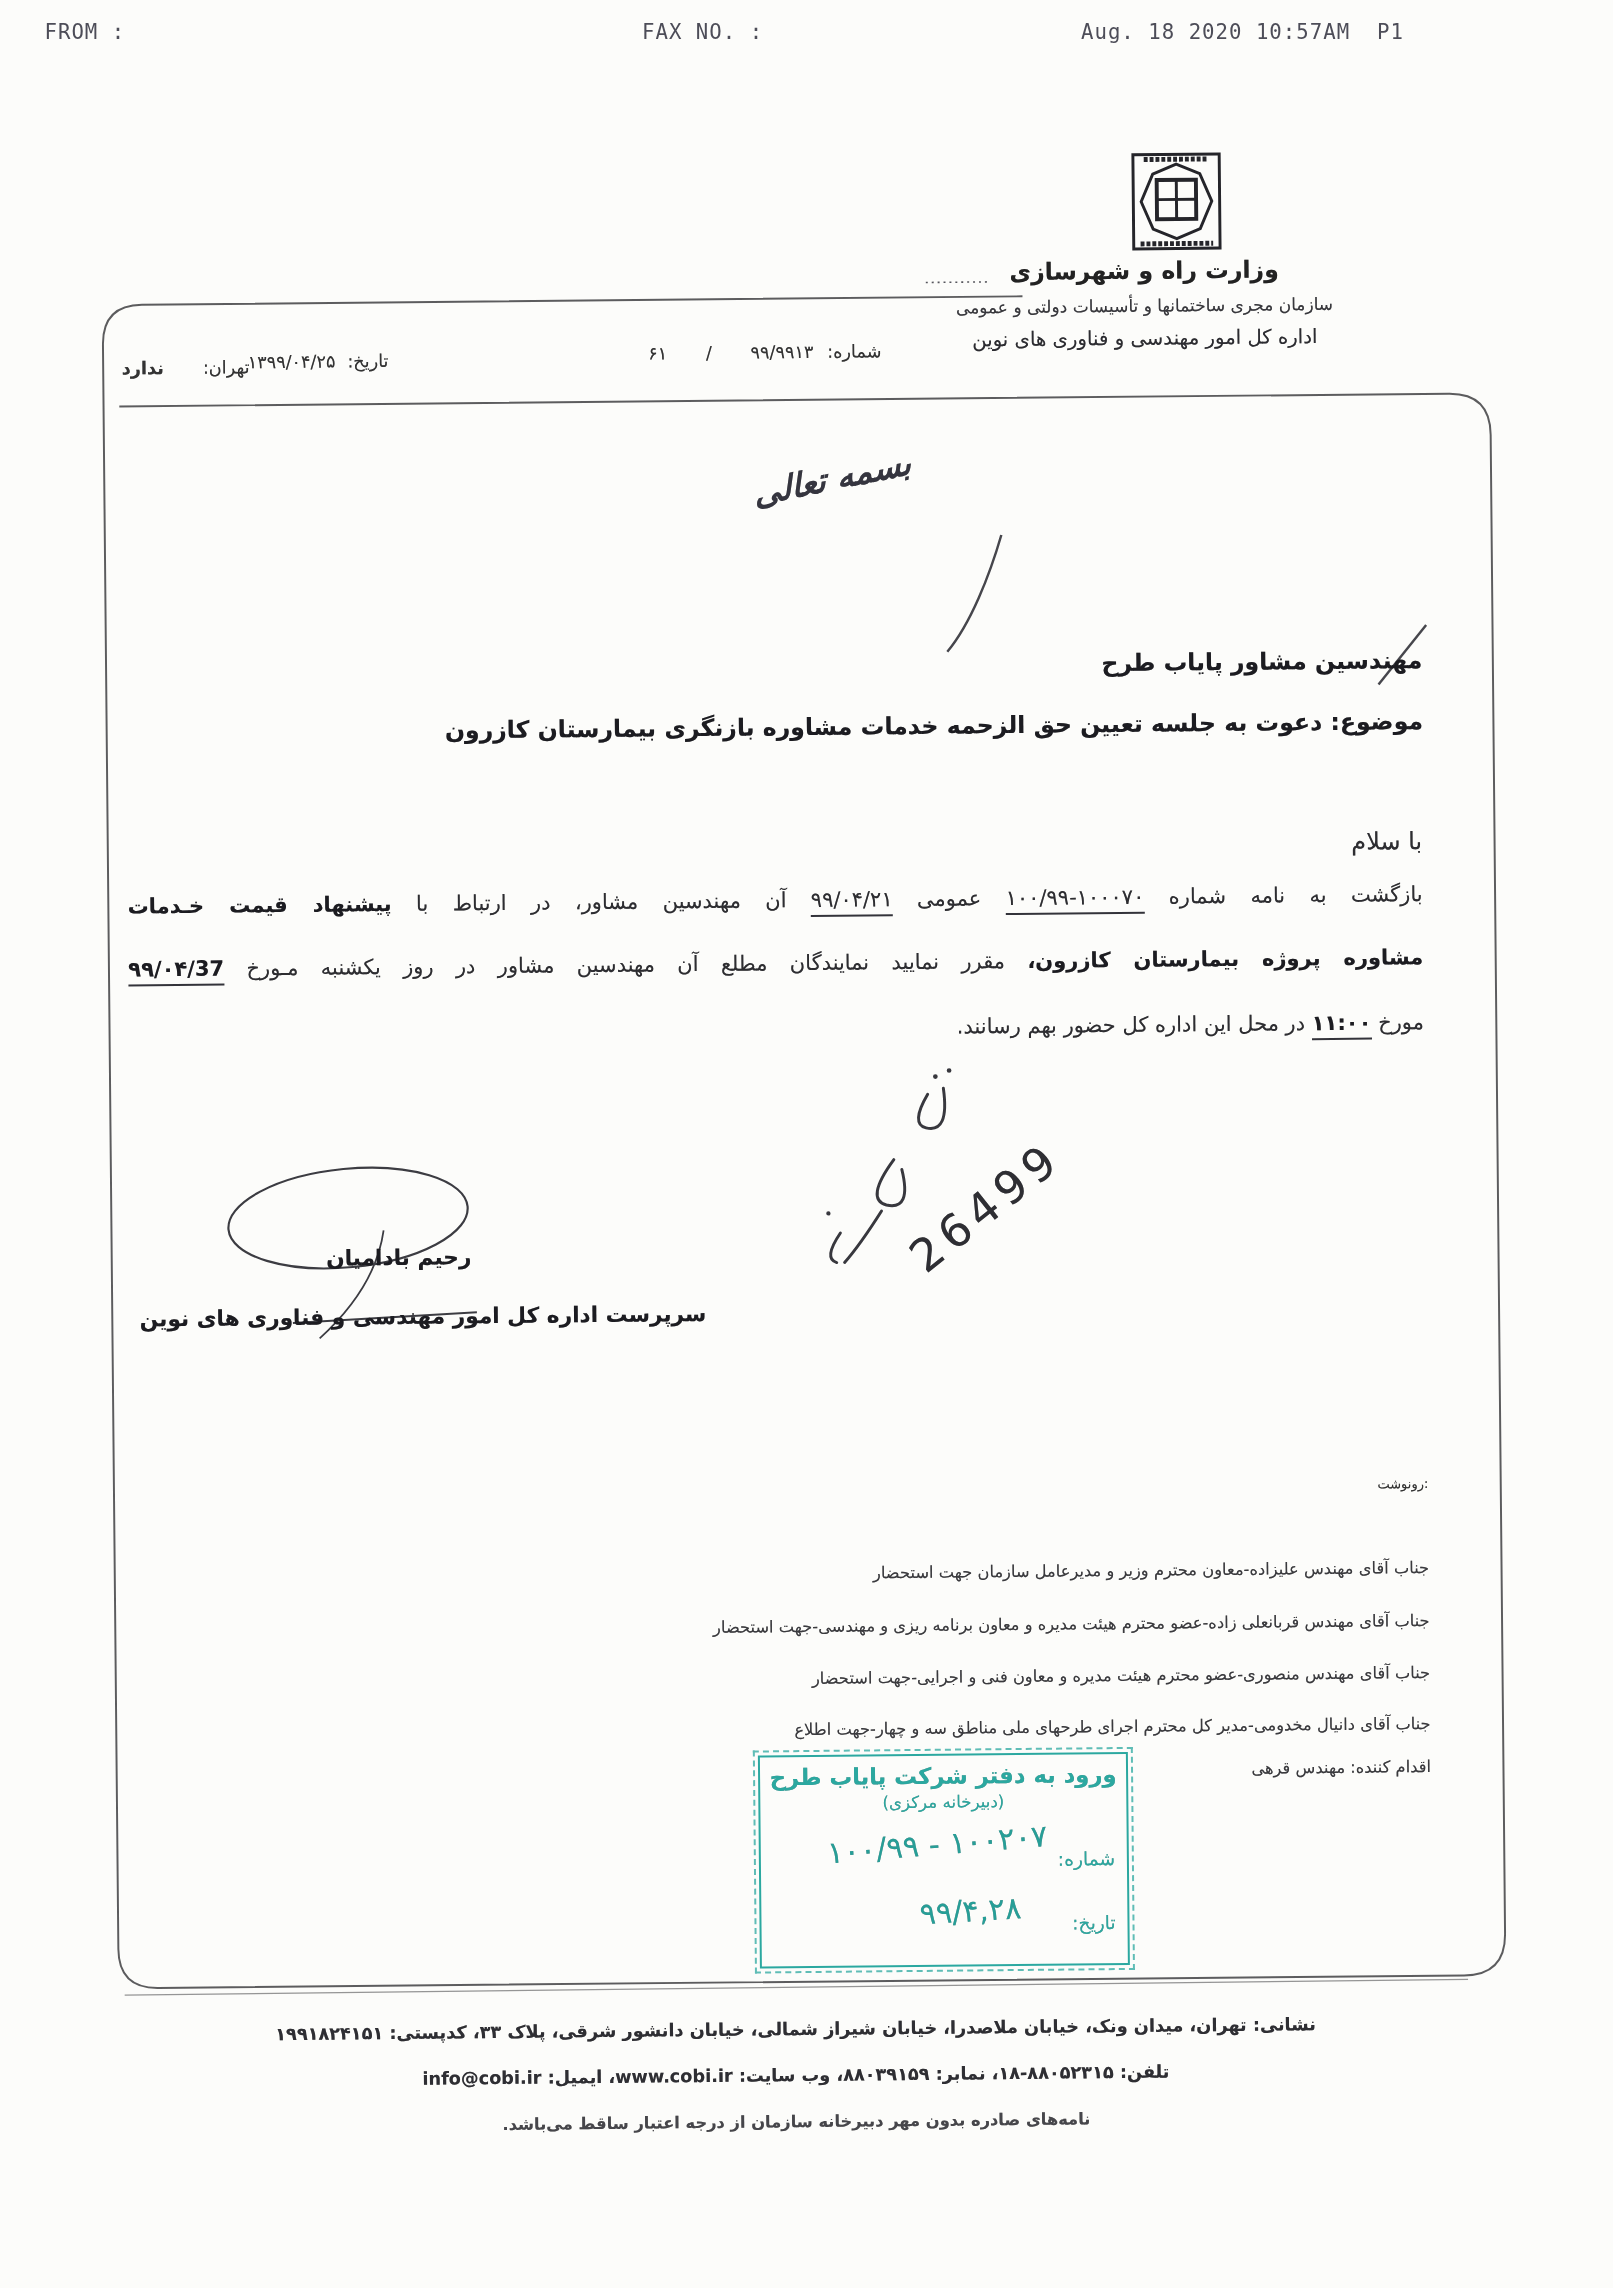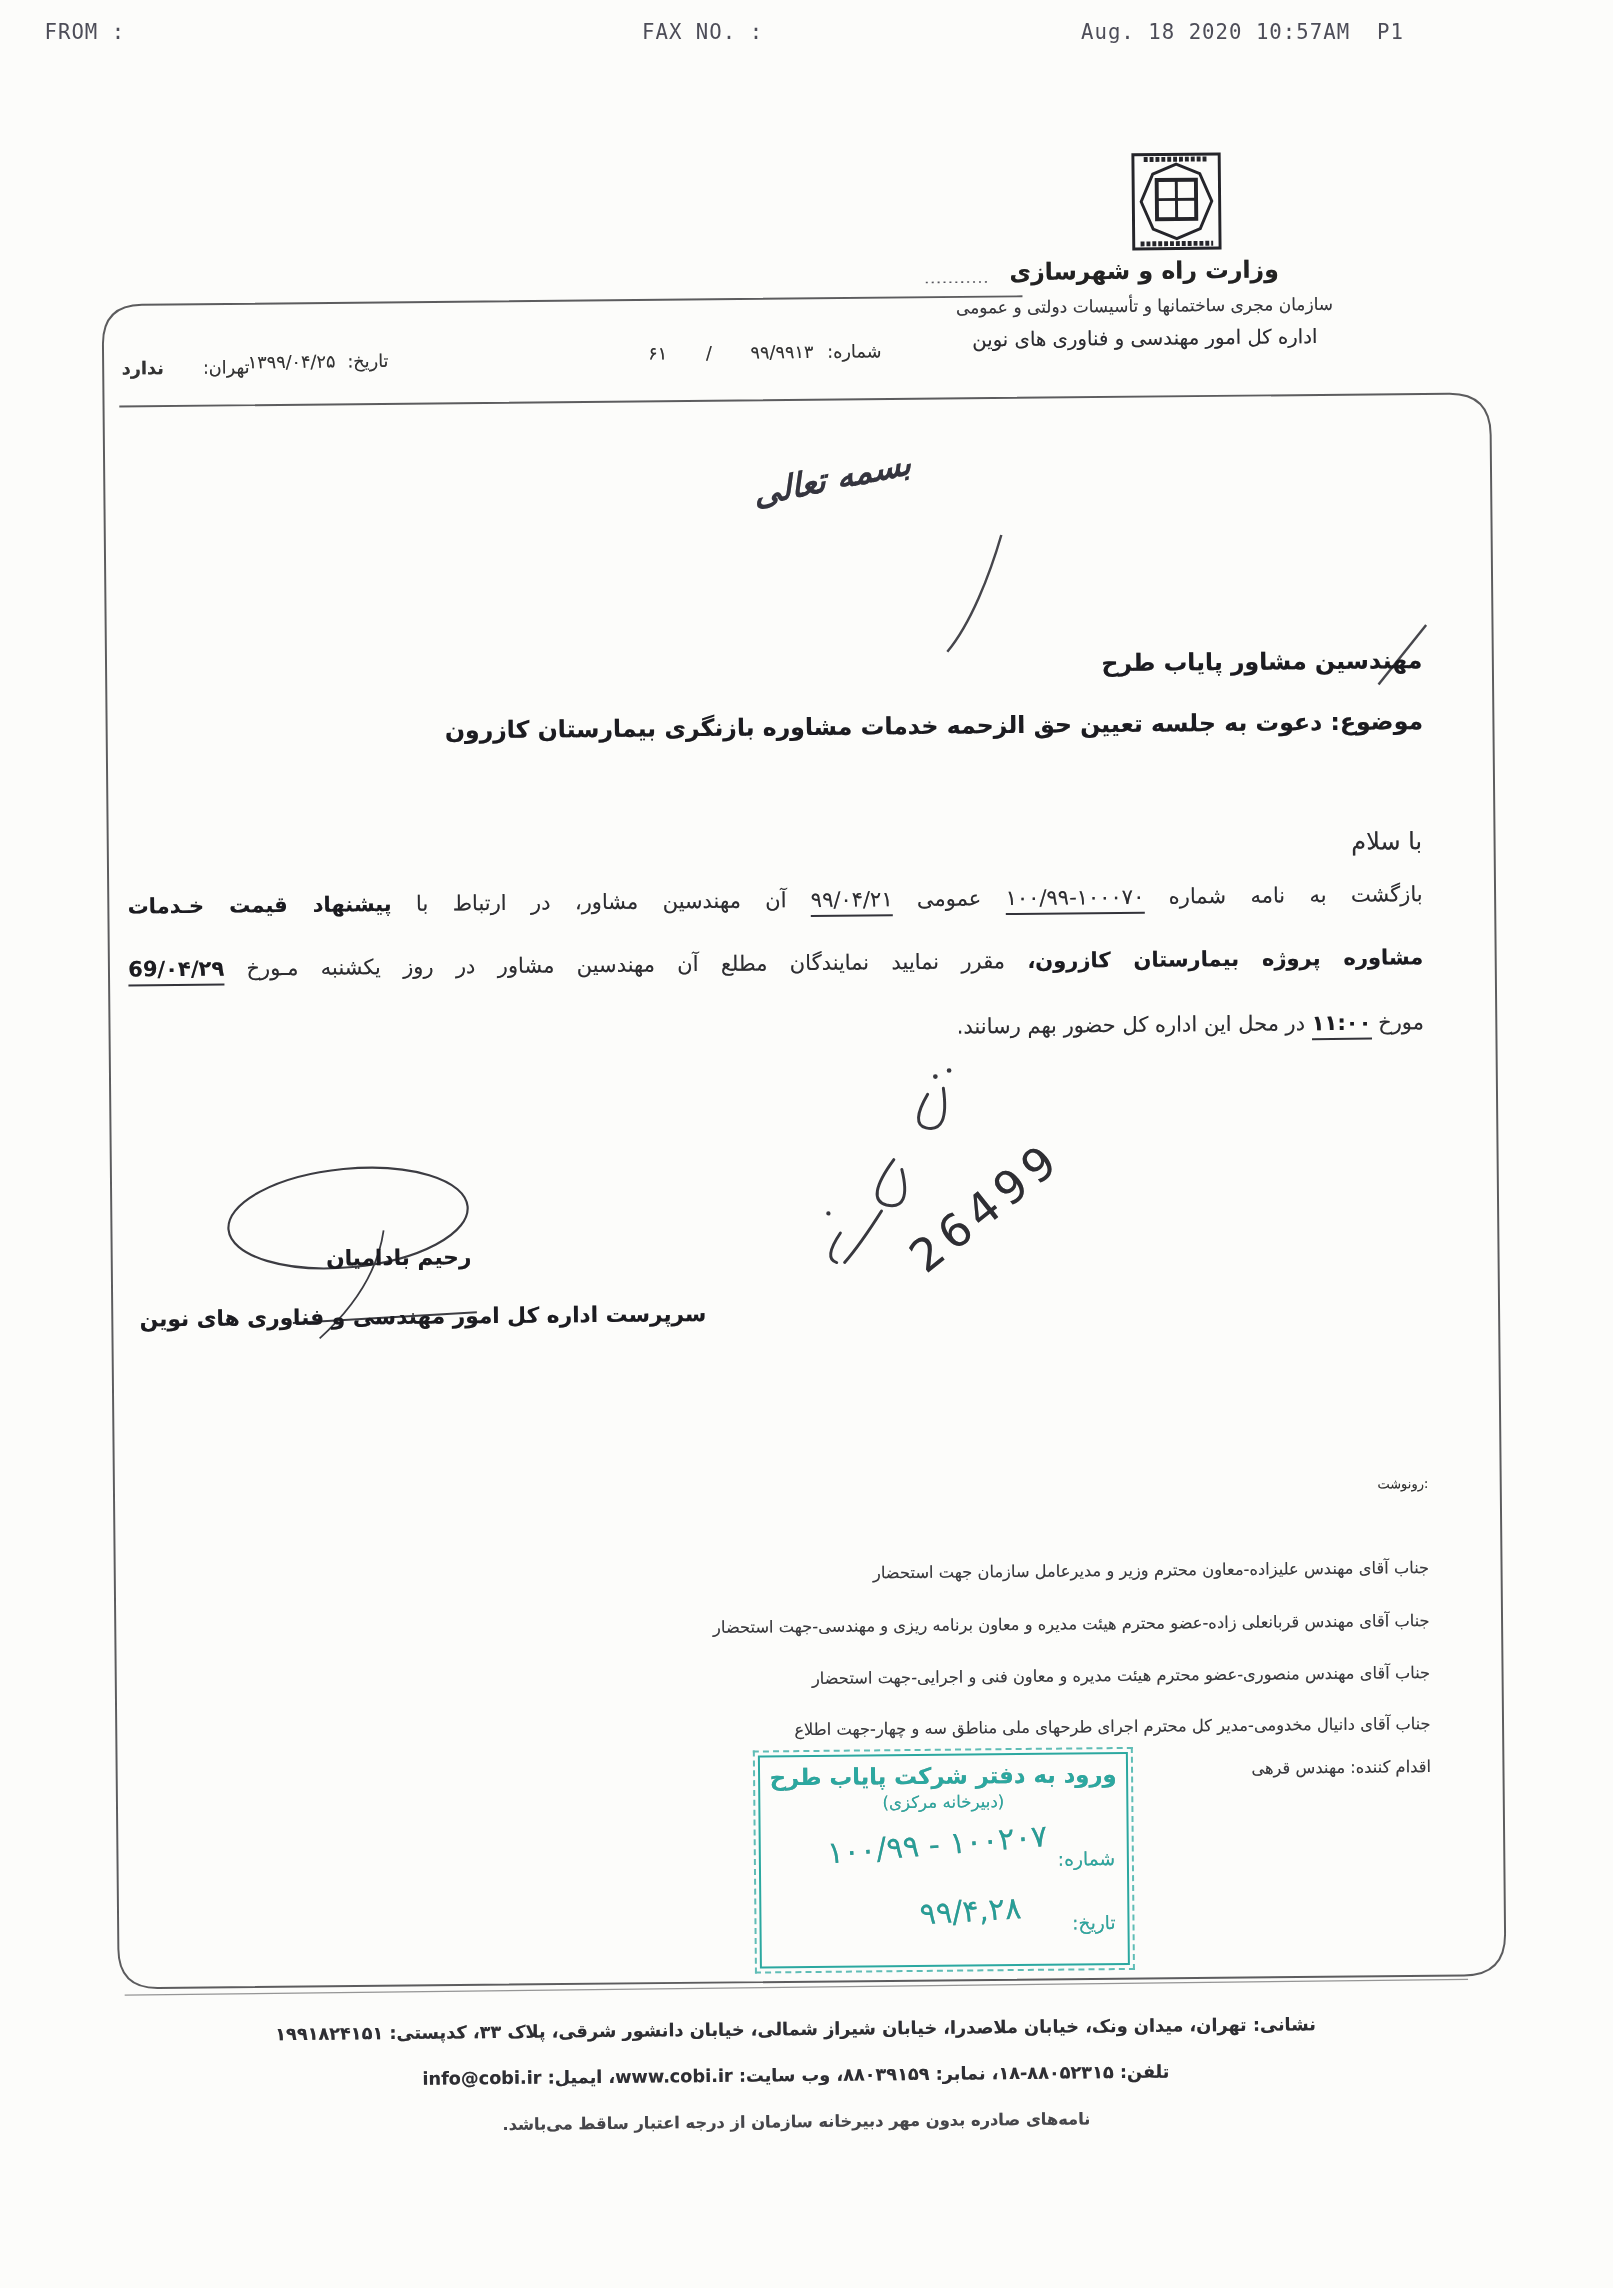--- a/index.html
+++ b/index.html
@@ -141,21 +141,21 @@
     </svg>
     <svg style="position:absolute;left:1377px;top:627px;" width="59" height="71" viewBox="0 0 60 72">
       <path d="M55,4 L6,64" fill="none" stroke="#46464c" stroke-width="2.5"></path>
     </svg>
 
     <div class="recipient rtl">مهندسین مشاور پایاب طرح</div>
     <div class="subject rtl">موضوع: دعوت به جلسه تعیین حق الزحمه خدمات مشاوره بازنگری بیمارستان کازرون</div>
     <div class="salutation rtl">با سلام</div>
 
     <div class="body-line rtl l1"><span>بازگشت به نامه شماره </span><span class="u">۱۰۰۰۷۰-۱۰۰/۹۹</span><span> عمومی </span><span class="u">۹۹/۰۴/۲۱</span><span> آن مهندسین مشاور، در ارتباط با </span><span class="b">پیشنهاد قیمت خـدمات</span></div>
-    <div class="body-line rtl l2"><span class="b">مشاوره پروژه بیمارستان کازرون،</span><span> مقرر نمایید نمایندگان مطلع آن مهندسین مشاور در روز یکشنبه مـورخ </span><span class="b u">69/۰۴/۲۹</span></div>
+    <div class="body-line rtl l2"><span class="b">مشاوره پروژه بیمارستان کازرون،</span><span> مقرر نمایید نمایندگان مطلع آن مهندسین مشاور در روز یکشنبه مـورخ </span><span class="b u">۹۹/۰۴/37</span></div>
     <div class="body-line rtl l3"><span>مورخ </span><span class="b u">۱۱:۰۰</span><span> در محل این اداره کل حضور بهم رسانند.</span></div>
 
     <svg class="sig-art" width="946" height="315" viewBox="0 0 960 320">
       <ellipse cx="202" cy="152" rx="122" ry="50" fill="none" stroke="#3c3c42" stroke-width="2.2" transform="rotate(-5 202 152)"></ellipse>
       <path d="M238,165 C232,205 210,240 172,274" fill="none" stroke="#3c3c42" stroke-width="1.8"></path>
       <path d="M145,258 L332,249" fill="none" stroke="#3c3c42" stroke-width="2"></path>
       <path d="M792,32 q-18,30 -2,34 q24,6 18,-40" fill="none" stroke="#38383e" stroke-width="3" stroke-linecap="round"></path>
       <circle cx="800" cy="14" r="2.4" fill="#38383e"></circle>
       <circle cx="814" cy="8" r="2.4" fill="#38383e"></circle>
       <path d="M757,98 q-30,40 -8,46 q26,6 16,-36" fill="none" stroke="#38383e" stroke-width="3" stroke-linecap="round"></path>

